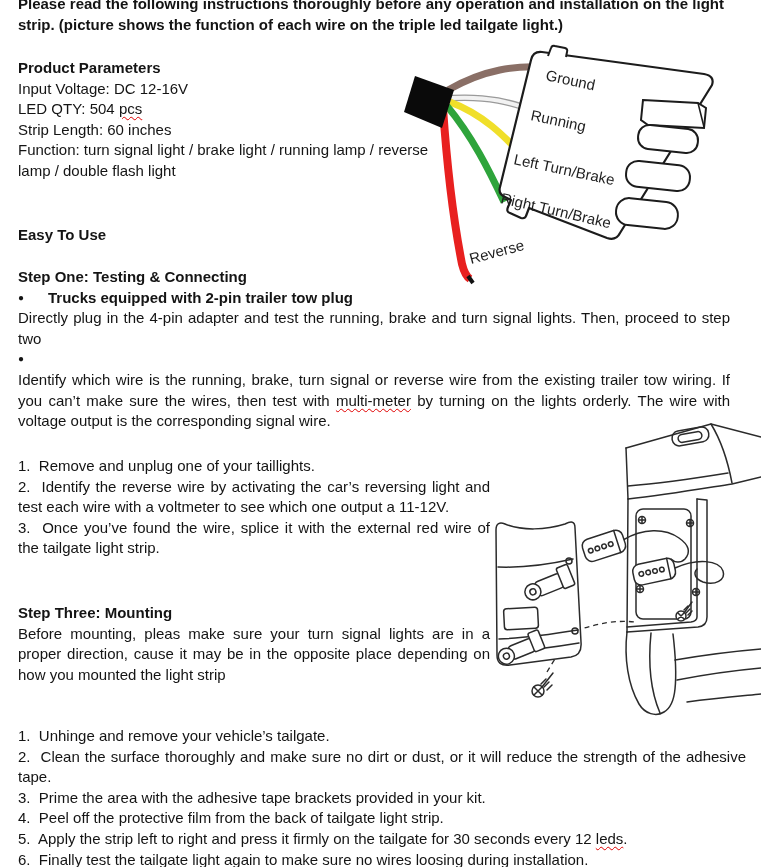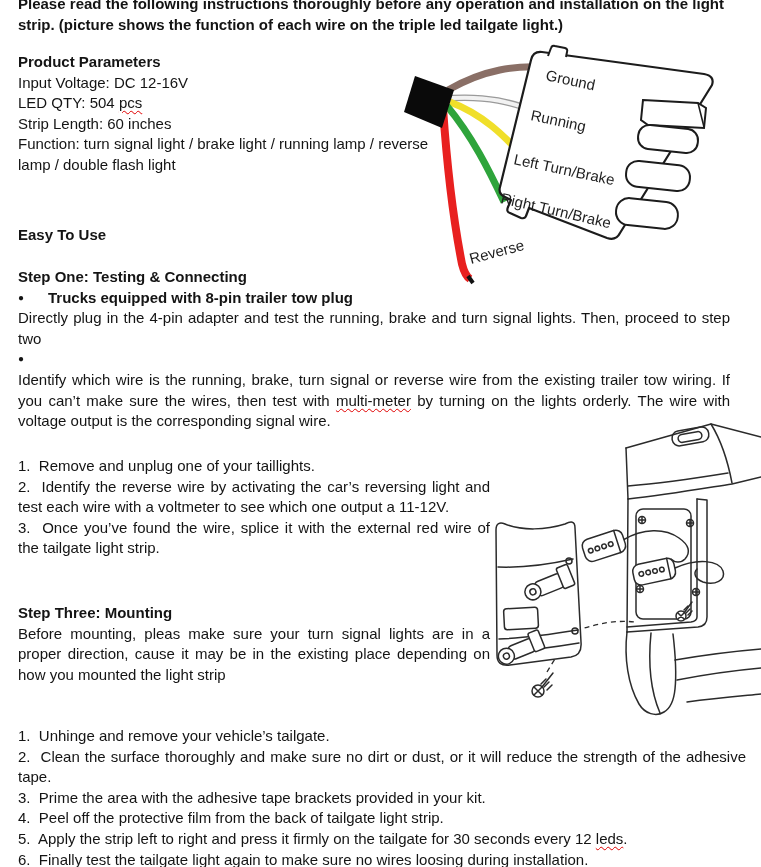--- a/index.html
+++ b/index.html
@@ -24,52 +24,52 @@
   svg text{font-family:"Liberation Sans",sans-serif;fill:#1f1f1f;font-size:15px;}
   svg .line{stroke:#2b2b2b;stroke-width:1.5;fill:none;stroke-linecap:round;stroke-linejoin:round;}
   svg .linef{stroke:#2b2b2b;stroke-width:1.5;fill:#ffffff;stroke-linecap:round;stroke-linejoin:round;}
   svg .dash{stroke:#2b2b2b;stroke-width:1.3;fill:none;stroke-dasharray:5 4;}
 </style>
 </head>
 <body>
 
 <div class="blk bold just" style="top:-6px;width:706px">Please read the following instructions thoroughly before any operation and installation on the light strip. (picture shows the function of each wire on the triple led tailgate light.)</div>
 
-<div class="blk" style="top:52px;width:420px">
+<div class="blk" style="top:58px;width:420px">
   <p class="bold">Product Parameters</p>
   <p>Input Voltage: DC 12-16V</p>
   <p><span>LED QTY: 504 </span><span class="misspell">pcs</span></p>
   <p>Strip Length: 60 inches</p>
   <p>Function: turn signal light / brake light / running lamp / reverse lamp / double flash light</p>
 </div>
 
 <div class="blk bold" style="top:225px;width:300px">Easy To Use</div>
 
 <div class="blk" style="top:267px;width:712px">
   <p class="bold">Step One: Testing &amp; Connecting</p>
   <div class="bullet-row">
     <span class="bullet-glyph">●</span>
-    <span class="bold">Trucks equipped with 8-pin trailer tow plug</span>
+    <span class="bold">Trucks equipped with 2-pin trailer tow plug</span>
   </div>
   <p class="just">Directly plug in the 4-pin adapter and test the running, brake and turn signal lights. Then, proceed to step two</p>
   <div class="bullet-row">
     <span class="bullet-glyph">●</span>
   </div>
   <p class="just"><span>Identify which wire is the running, brake, turn signal or reverse wire from the existing trailer tow wiring. If you can’t make sure the wires, then test with </span><span class="misspell">multi-meter</span><span> by turning on the lights orderly. The wire with voltage output is the corresponding signal wire.</span></p>
 </div>
 
 <div class="blk" style="top:456px;width:472px">
   <p class="just">1.&nbsp; Remove and unplug one of your taillights.</p>
   <p class="just">2.&nbsp; Identify the reverse wire by activating the car’s reversing light and test each wire with a voltmeter to see which one output a 11-12V.</p>
   <p class="just">3.&nbsp; Once you’ve found the wire, splice it with the external red wire of the tailgate light strip.</p>
 </div>
 
 <div class="blk" style="top:603px;width:472px">
   <p class="bold">Step Three: Mounting</p>
-  <p class="just">Before mounting, pleas make sure your turn signal lights are in a proper direction, cause it may be in the existing place depending on how you mounted the light strip</p>
+  <p class="just">Before mounting, pleas make sure your turn signal lights are in a proper direction, cause it may be in the opposite place depending on how you mounted the light strip</p>
 </div>
 
 <div class="blk" style="top:726px;width:728px">
   <p class="just">1.&nbsp; Unhinge and remove your vehicle’s tailgate.</p>
   <p class="just">2.&nbsp; Clean the surface thoroughly and make sure no dirt or dust, or it will reduce the strength of the adhesive tape.</p>
   <p class="just">3.&nbsp; Prime the area with the adhesive tape brackets provided in your kit.</p>
   <p class="just">4.&nbsp; Peel off the protective film from the back of tailgate light strip.</p>
   <p class="just"><span>5.&nbsp; Apply the strip left to right and press it firmly on the tailgate for 30 seconds every 12 </span><span class="misspell">leds</span><span>.</span></p>
   <p class="just">6.&nbsp; Finally test the tailgate light again to make sure no wires loosing during installation.</p>
 </div>

